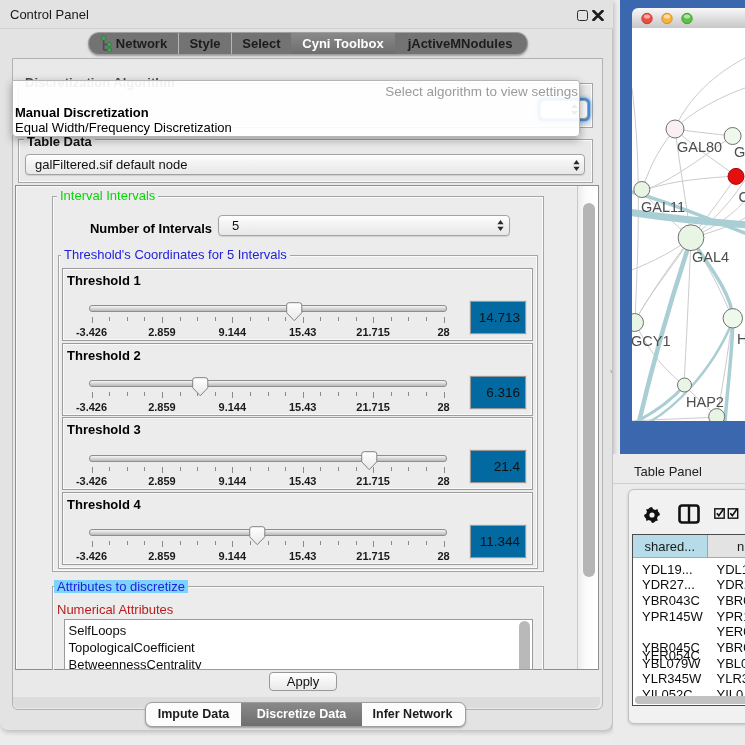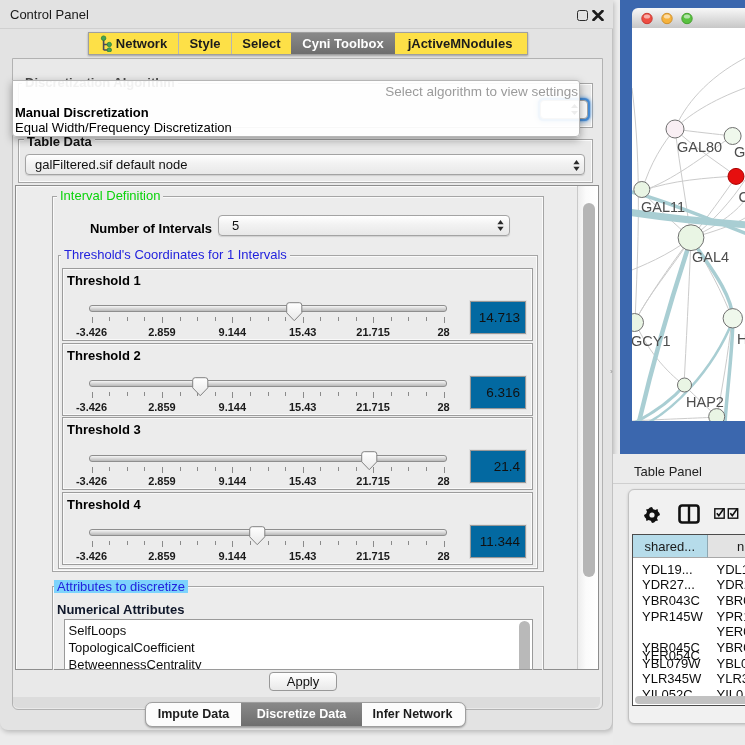--- a/index.html
+++ b/index.html
@@ -32,22 +32,22 @@
   border-radius:0 0 8px 8px;box-shadow:1px 2px 5px rgba(0,0,0,.22);"></div>
 
 <div class="abs" style="left:0;top:0;width:613px;height:28px;background:#e2e2e2;
   border-bottom:1px solid #d0d0d0;"></div>
 <div class="abs" style="left:10px;top:7px;font-size:13px;color:#1a1a1a;">Control Panel</div>
 <div class="abs" style="left:577px;top:10px;width:9px;height:9px;border:1.6px solid #2c2c2c;border-radius:2.5px;"></div>
 <svg class="abs" style="left:592px;top:10px;" width="12" height="11" viewBox="0 0 12 11">
  <path d="M1.5,1 L10.5,10 M10.5,1 L1.5,10" stroke="#1c1c1c" stroke-width="2.6" stroke-linecap="round"></path>
 </svg>
 
-<div class="abs" style="left:88px;top:32px;width:438px;height:21px;background:#fde047;
-  border:1px solid #9f9f9f;border-radius:0;box-shadow:0 1px 2px rgba(0,0,0,.3);overflow:hidden;">
+<div class="abs" style="left:88px;top:32px;width:438px;height:21px;background:#737373;
+  border:1px solid #9f9f9f;border-radius:11px;box-shadow:0 1px 2px rgba(0,0,0,.3);overflow:hidden;">
   <div class="seg" style="width:89px;">
     <svg width="13" height="17" viewBox="0 0 13 17" style="vertical-align:-4px;margin-right:3px;">
       <path d="M3.6,5 V15 M3.6,9.5 H8 M3.6,15 H8" stroke="#4a4a5a" stroke-width="1.6" fill="none"></path>
       <circle cx="3.6" cy="3.2" r="2.3" fill="#44a452" stroke="#2a7a38" stroke-width="0.7"></circle>
       <circle cx="9.3" cy="9.5" r="2.2" fill="#44a452" stroke="#2a7a38" stroke-width="0.7"></circle>
       <circle cx="9.3" cy="15" r="2.2" fill="#44a452" stroke="#2a7a38" stroke-width="0.7"></circle>
     </svg>Network</div><div class="seg" style="width:52px;border-left:1px solid #b5b5b5;">Style</div><div class="seg" style="width:59px;border-left:1px solid #b5b5b5;">Select</div><div class="seg" style="width:104px;background:linear-gradient(#898989,#6e6e6e);color:#fff;">Cyni Toolbox</div><div class="seg" style="width:130px;">jActiveMNodules</div>
 </div>
 
 <div class="abs" style="left:12px;top:58px;width:589px;height:650px;background:#e9e9e9;
@@ -73,32 +73,32 @@
 </svg>
 
 <div class="abs" style="left:15px;top:185px;width:582px;height:483px;border:1px solid #8d8d8d;
   background:#ececec;box-shadow:inset 1px 1px 0 rgba(255,255,255,.7);overflow:hidden;">
 
   <div class="abs" style="right:0;top:0;width:20px;height:483px;background:linear-gradient(to right,#ededed,#fbfbfb 40%,#ffffff);border-left:1px solid #c9c9c9;"></div>
   <div class="abs" style="right:3.5px;top:17px;width:12px;height:374px;background:#b5b5b5;border-radius:6.5px;"></div>
 </div>
 
 <div class="abs etched" style="left:52px;top:196px;width:490px;height:374px;"></div>
-<div class="gtitle" style="left:57px;top:189px;color:#0bd30b;background:#ececec;">Interval Definition</div>
+<div class="gtitle" style="left:57px;top:189px;color:#0bd30b;background:#ececec;">Interval Intervals</div>
 
 <div class="abs" style="left:87px;top:221px;width:125px;text-align:right;font-size:13px;font-weight:bold;color:#000;">Number of Intervals</div>
 <div class="cbox" style="left:218px;top:215px;width:290px;height:19px;"></div>
 <div class="cbtext" style="left:232px;top:218px;">5</div>
 <svg class="abs" style="left:497px;top:219.5px;" width="7" height="11" viewBox="0 0 7 11">
  <path d="M3.5,0 L6.6,4.2 H0.4 Z" fill="#2a2a2a"></path>
     <path d="M3.5,11 L0.4,6.8 H6.6 Z" fill="#2a2a2a"></path>
 </svg>
 
 <div class="abs etched" style="left:58px;top:255px;width:478px;height:312px;"></div>
-<div class="gtitle" style="left:61px;top:248px;color:#2222dd;background:#ececec;">Threshold's Coordinates for 1 Intervals</div>
+<div class="gtitle" style="left:61px;top:248px;color:#2222dd;background:#ececec;">Threshold's Coordinates for 5 Intervals</div>
 
 <div id="thr">
     <div class="thrbox" style="top:267.5px;">
       <div class="thrtitle">Threshold 1</div>
       <div class="track"></div>
       <div style="position:absolute;left:28.5px;top:48.5px;width:1px;height:6px;background:#8a8a8a;"></div>
       <div style="position:absolute;left:46.1px;top:48.5px;width:1px;height:4px;background:#8a8a8a;"></div>
       <div style="position:absolute;left:63.7px;top:48.5px;width:1px;height:4px;background:#8a8a8a;"></div>
       <div style="position:absolute;left:81.30000000000001px;top:48.5px;width:1px;height:4px;background:#8a8a8a;"></div>
       <div style="position:absolute;left:98.9px;top:48.5px;width:1px;height:6px;background:#8a8a8a;"></div>
@@ -263,21 +263,21 @@
         <path d="M0.7,3.2 Q0.7,0.7 3.2,0.7 H13.3 Q15.8,0.7 15.8,3.2 V10.8 L8.25,18.7 L0.7,10.8 Z" fill="url(#tg3)" stroke="#828282" stroke-width="1"></path>
       </svg>
       <div class="vbox">
         <div class="vtext">11.344</div>
       </div>
     </div>
   </div>
 
 <div class="abs etched" style="left:52px;top:586px;width:490px;height:110px;clip-path:inset(0 0 28px 0);"></div>
 <div class="gtitle" style="left:54px;top:580px;color:#2222dd;background:#7dd3fc;">Attributes to discretize</div>
-<div class="abs" style="left:57px;top:602px;font-size:13px;font-weight:bold;color:#0f172a;">Numerical Attributes</div>
+<div class="abs" style="left:57px;top:602px;font-size:13px;font-weight:normal;color:#b91c1c;">Numerical Attributes</div>
 <div class="abs" style="left:64px;top:619px;width:467px;height:49px;background:#fff;border:1px solid #9a9a9a;overflow:hidden;">
   <div class="rowtxt" style="position:absolute;left:3.5px;top:3px;">SelfLoops</div>
   <div class="rowtxt" style="position:absolute;left:3.5px;top:19.5px;">TopologicalCoefficient</div>
   <div class="rowtxt" style="position:absolute;left:3.5px;top:36.5px;">BetweennessCentrality</div>
   <div class="abs" style="right:2.5px;top:1px;width:11px;height:60px;background:#b9b9b9;border-radius:5.5px;"></div>
 </div>
 
 <div class="abs" style="left:269px;top:672px;width:66px;height:17px;border:1px solid #989898;border-radius:4px;
   background:linear-gradient(#ffffff,#f4f4f4 50%,#e9e9e9);text-align:center;font-size:13px;line-height:17px;color:#111;">Apply</div>
 

